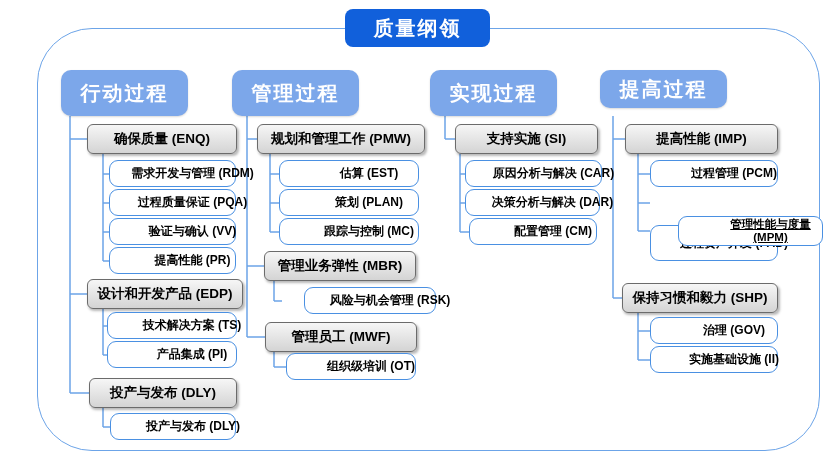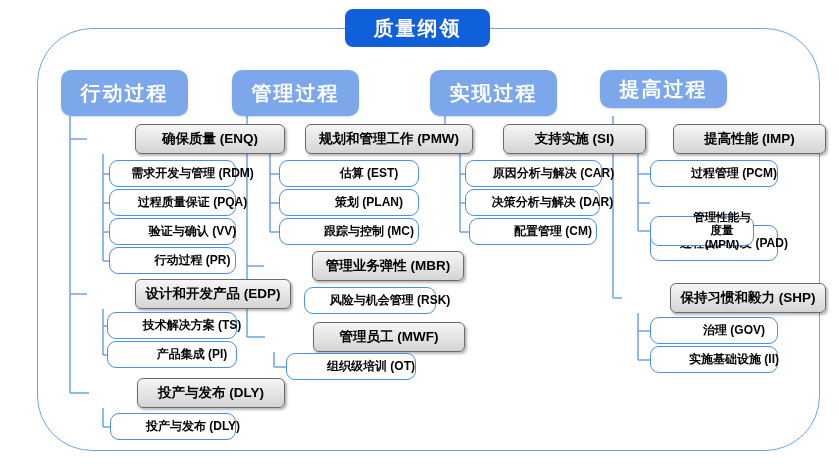--- a/index.html
+++ b/index.html
@@ -30,21 +30,20 @@
   }
   .hdr{
     background:var(--header-bg);color:#fff;font-weight:bold;font-size:20px;
     border-radius:10px;letter-spacing:2px;box-shadow:0 1px 2px rgba(0,0,0,0.15);
   }
   .g2{
     background:linear-gradient(var(--gray-box-fill-top),var(--gray-box-fill-bottom));
     border:1.6px solid var(--gray-box-border);border-radius:6px;
     color:#000;font-weight:bold;font-size:13.5px;
     box-shadow:1.5px 2px 2.5px rgba(0,0,0,0.28);
-    margin-left:48px;
   }
   .g3{
     background:#ffffff;border:1.6px solid var(--white-box-border);border-radius:9px;
     color:#000;font-weight:bold;font-size:12px;padding-left:40px;
   }
   .two-line{white-space:pre-line;font-size:11.5px;line-height:1.15;}
 </style>
 </head>
 <body>
 
@@ -72,21 +71,21 @@
 
   <div class="node hdr" style="left:61px;top:70px;width:127px;height:46px;">行动过程</div>
   <div class="node hdr" style="left:232px;top:70px;width:127px;height:46px;">管理过程</div>
   <div class="node hdr" style="left:430px;top:70px;width:127px;height:46px;">实现过程</div>
   <div class="node hdr" style="left:600px;top:70px;width:127px;height:38px;">提高过程</div>
 
   <div class="node g2" style="left:87px;top:124px;width:150px;height:30px;">确保质量 (ENQ)</div>
   <div class="node g3" style="left:109px;top:160px;width:127px;height:27px;">需求开发与管理 (RDM)</div>
   <div class="node g3" style="left:109px;top:189px;width:127px;height:27px;">过程质量保证 (PQA)</div>
   <div class="node g3" style="left:109px;top:218px;width:127px;height:27px;">验证与确认 (VV)</div>
-  <div class="node g3" style="left:109px;top:247px;width:127px;height:27px;">行动过程 (PR)</div>
+  <div class="node g3" style="left:109px;top:247px;width:127px;height:27px;">提高性能 (PR)</div>
   <div class="node g2" style="left:87px;top:279px;width:156px;height:30px;">设计和开发产品 (EDP)</div>
   <div class="node g3" style="left:107px;top:312px;width:130px;height:27px;">技术解决方案 (TS)</div>
   <div class="node g3" style="left:107px;top:341px;width:130px;height:27px;">产品集成 (PI)</div>
   <div class="node g2" style="left:89px;top:378px;width:148px;height:30px;">投产与发布 (DLY)</div>
   <div class="node g3" style="left:110px;top:413px;width:126px;height:27px;">投产与发布 (DLY)</div>
 
   <div class="node g2" style="left:257px;top:124px;width:168px;height:30px;">规划和管理工作 (PMW)</div>
   <div class="node g3" style="left:279px;top:160px;width:140px;height:27px;">估算 (EST)</div>
   <div class="node g3" style="left:279px;top:189px;width:140px;height:27px;">策划 (PLAN)</div>
   <div class="node g3" style="left:279px;top:218px;width:140px;height:27px;">跟踪与控制 (MC)</div>
@@ -96,19 +95,19 @@
   <div class="node g3" style="left:286px;top:353px;width:130px;height:27px;">组织级培训 (OT)</div>
 
   <div class="node g2" style="left:455px;top:124px;width:143px;height:30px;">支持实施 (SI)</div>
   <div class="node g3" style="left:465px;top:160px;width:137px;height:27px;">原因分析与解决 (CAR)</div>
   <div class="node g3" style="left:465px;top:189px;width:135px;height:27px;">决策分析与解决 (DAR)</div>
   <div class="node g3" style="left:469px;top:218px;width:128px;height:27px;">配置管理 (CM)</div>
 
   <div class="node g2" style="left:625px;top:124px;width:153px;height:30px;">提高性能 (IMP)</div>
   <div class="node g3" style="left:650px;top:160px;width:128px;height:27px;">过程管理 (PCM)</div>
   <div class="node g3" style="left:650px;top:189px;width:128px;height:36px;margin-top:36px;">过程资产开发 (PAD)</div>
-  <div class="node g3 two-line" style="left:650px;top:216px;width:104px;height:30px;">管理性能与度量
+  <div class="node g3 two-line" style="left:678px;top:216px;width:145px;height:30px;text-decoration:underline;">管理性能与度量
 (MPM)</div>
   <div class="node g2" style="left:622px;top:283px;width:156px;height:30px;">保持习惯和毅力 (SHP)</div>
   <div class="node g3" style="left:650px;top:317px;width:128px;height:27px;">治理 (GOV)</div>
   <div class="node g3" style="left:650px;top:346px;width:128px;height:27px;">实施基础设施 (II)</div>
 
 </div>
 
 </body></html>

